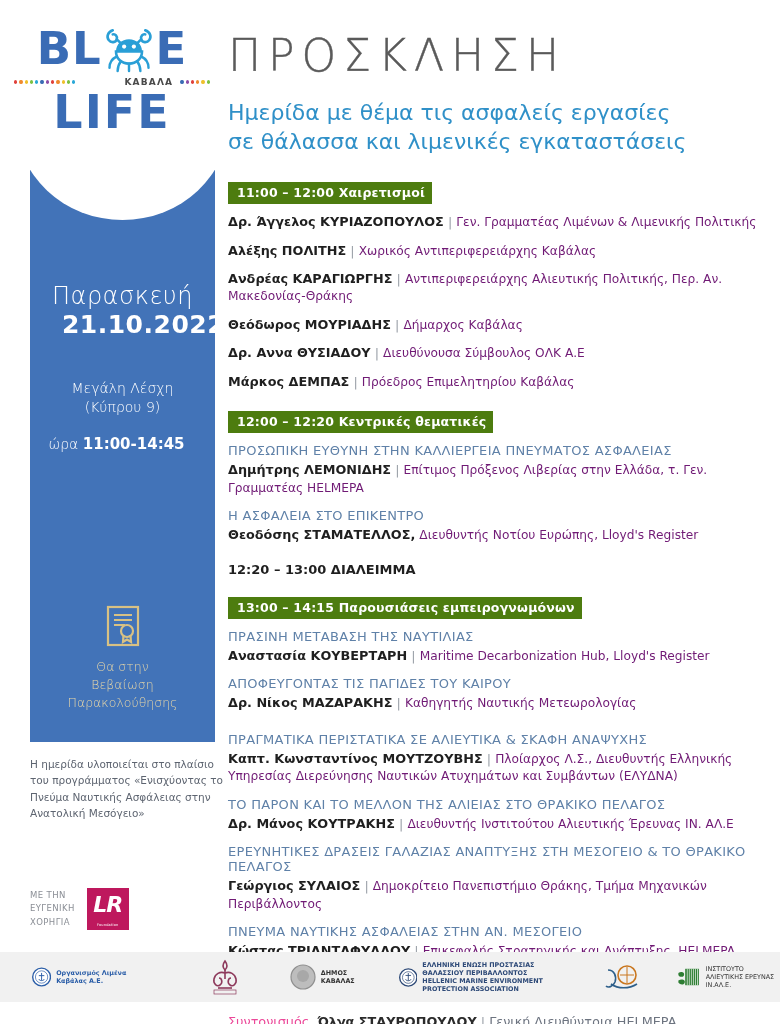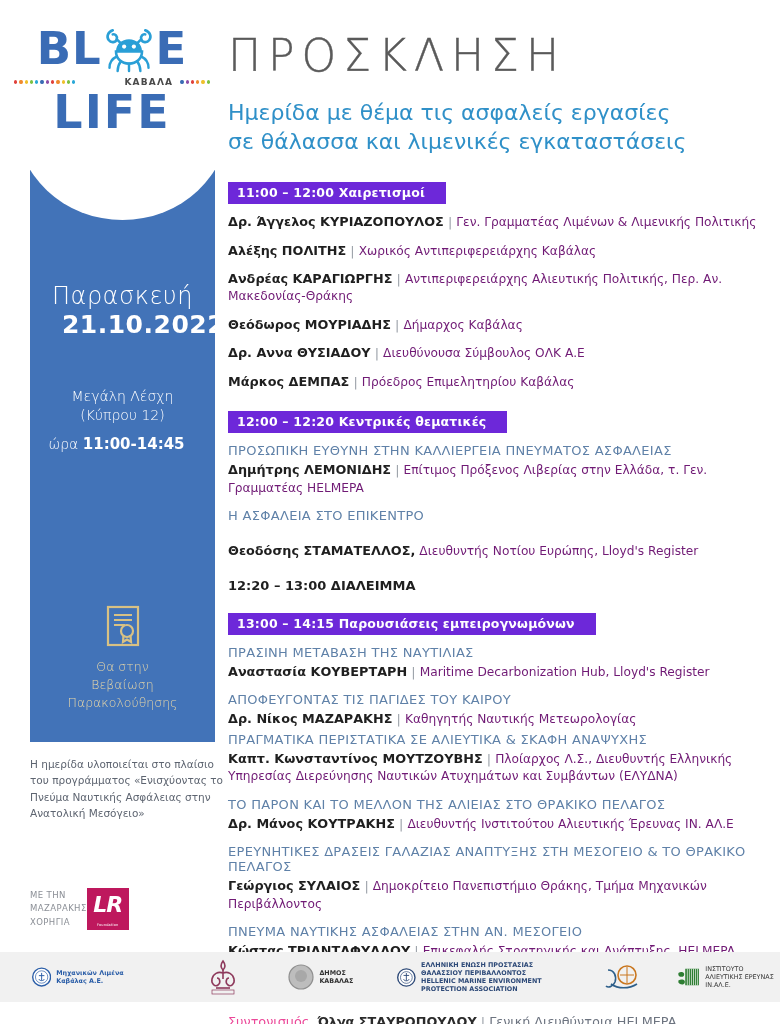--- a/index.html
+++ b/index.html
@@ -40,41 +40,41 @@
 
   .pday {
     position:absolute; left:0; top:112px; width:185px; text-align:center;
     color:#ffffff; font-size:24px; font-weight:300; letter-spacing:0.5px;
   }
   .pdate {
     position:absolute; left:0; top:140px; width:185px; text-align:center;
     color:#ffffff; font-size:25px; font-weight:bold; letter-spacing:0.5px;padding-left:21px;
   }
   .pvenue {
-    position:absolute; left:0; top:217px; width:185px; text-align:center;
+    position:absolute; left:0; top:209px; width:185px; text-align:center;
     color:#ffffff; font-size:14px; font-weight:300; line-height:1.35;
   }
   .ptime {
     position:absolute; left:0; top:265px; width:173px; text-align:center;
     color:#ffffff; font-size:14px; font-weight:300;
   }
   .ptime b { font-weight:bold; font-size:15px; }
 
   .cert-icon { position:absolute; left:0; top:435px; width:185px; display:flex; justify-content:center; }
   .cert-note {
     position:absolute; left:0; top:488px; width:185px; text-align:center;
     color:#e8d7a8; font-size:12.5px; line-height:1.45; font-weight:300;
   }
 
   .prog-note {
     position:absolute; left:30px; top:756px; width:195px;
     color:#5d6470; font-size:10.5px; line-height:1.55;
   }
 
-  .sponsor-block { position:absolute; left:30px; top:888px; width:190px; display:flex; align-items:center; }
+  .sponsor-block { position:absolute; left:30px; top:888px; width:190px; display:flex; align-items:center; gap:12px; }
   .sponsor-label { color:#8b8f96; font-size:8.5px; line-height:1.6; letter-spacing:0.4px; }
   .lr-logo {
     width:42px; height:42px; background:#be185d; position:relative;
     display:flex; align-items:flex-end; justify-content:center; padding-bottom:3px; box-sizing:border-box;
   }
   .lr-logo .lrtxt {
     position:absolute; left:0; top:4px; width:42px; text-align:center;
     color:#fff; font-size:22px; font-weight:bold; font-style:italic; letter-spacing:-1px;
   }
   .lr-logo .lrsub { color:#fff; font-size:3.5px; letter-spacing:0.2px; position:relative; z-index:2; }
@@ -85,22 +85,22 @@
   .headline {
     margin-top:34px; font-size:44px; letter-spacing:7px; color:#5a5a5a;
     font-weight:300; line-height:1;
     -webkit-text-stroke:0.4px #5a5a5a;
   }
   .subtitle {
     margin-top:20px; font-size:22px; color:#2f90c8; font-weight:400; line-height:1.32;
   }
 
   .badge {
-    display:inline-block; background:#6d28d9; color:#ffffff;
-    font-size:12.5px; font-weight:bold; padding:3px 21px 4px 9px; letter-spacing:0.2px;
+    display:inline-block; background:#4d7c0f; color:#ffffff;
+    font-size:12.5px; font-weight:bold; padding:3px 7px 4px 9px; letter-spacing:0.2px;
   }
 
   .sec { margin-top:0; }
   .speaker { font-size:12.8px; color:#2b2b2b; line-height:1.35; }
   .speaker .nm { font-weight:bold; color:#1f1f1f; }
   .speaker .sep { color:#9aa0a8; font-weight:400; }
   .speaker .role { color:#701a75; font-weight:400; font-size:12.2px; }
 
   .talk-title { font-size:13px; color:#5f81a8; letter-spacing:0.3px; }
   .breakline { font-size:13px; font-weight:bold; color:#1f1f1f; }
@@ -178,21 +178,21 @@
       </div>
     </div>
 
     <div class="bluepanel">
       <div class="concave"></div>
       <div class="panel-inner">
         <div class="pday">Παρασκευή</div>
         <div class="pdate">21.10.2022</div>
         <div class="pvenue">
           <span>Μεγάλη Λέσχη</span><br>
-          <span>(Κύπρου 12)</span>
+          <span>(Κύπρου 9)</span>
         </div>
         <div class="ptime">
           <span>ώρα </span><b>11:00-14:45</b>
         </div>
 
         <div class="cert-icon">
           <svg width="36" height="42" viewBox="0 0 36 42">
             <rect x="3" y="2" width="30" height="38" fill="none" stroke="#d8c184" stroke-width="2.2"></rect>
             <line x1="9" y1="10" x2="27" y2="10" stroke="#d8c184" stroke-width="2"></line>
             <line x1="9" y1="15" x2="27" y2="15" stroke="#d8c184" stroke-width="2"></line>
@@ -207,21 +207,21 @@
           <span>Παρακολούθησης</span>
         </div>
       </div>
     </div>
 
     <div class="prog-note">Η ημερίδα υλοποιείται στο πλαίσιο του προγράμματος «Ενισχύοντας το Πνεύμα Ναυτικής Ασφάλειας στην Ανατολική Μεσόγειο»</div>
 
     <div class="sponsor-block">
       <div class="sponsor-label">
         <span>ΜΕ ΤΗΝ</span><br>
-        <span>ΜΑΖΑΡΑΚΗΣ</span><br>
+        <span>ΕΥΓΕΝΙΚΗ</span><br>
         <span>ΧΟΡΗΓΙΑ</span>
       </div>
       <div class="lr-logo">
         <span class="lrtxt">LR</span>
         <span class="lrsub">Foundation</span>
       </div>
     </div>
   </div>
 
   <div class="rightcol">
@@ -274,42 +274,42 @@
         <div style="margin-bottom:12px">
           <div class="talk-title">ΠΡΟΣΩΠΙΚΗ ΕΥΘΥΝΗ ΣΤΗΝ ΚΑΛΛΙΕΡΓΕΙΑ ΠΝΕΥΜΑΤΟΣ ΑΣΦΑΛΕΙΑΣ</div>
           <div class="speaker" style="margin-top:3px">
             <span class="nm">Δημήτρης ΛΕΜΟΝΙΔΗΣ</span>
             <span class="sep">|</span>
             <span class="role">Επίτιμος Πρόξενος Λιβερίας στην Ελλάδα, τ. Γεν. Γραμματέας HELMEPA</span>
           </div>
         </div>
         <div>
           <div class="talk-title">Η ΑΣΦΑΛΕΙΑ ΣΤΟ ΕΠΙΚΕΝΤΡΟ</div>
-          <div class="speaker" style="margin-top:19px">
+          <div class="speaker" style="margin-top:3px">
             <span class="nm">Θεοδόσης ΣΤΑΜΑΤΕΛΛΟΣ,</span>
             <span class="sep"></span>
             <span class="role">Διευθυντής Νοτίου Ευρώπης, Lloyd's Register</span>
           </div>
         </div>
       </div>
       <div class="breakline" style="margin-top:18px">12:20 – 13:00 ΔΙΑΛΕΙΜΜΑ</div>
     </div>
 
     <div class="sec" style="margin-top:20px">
       <div class="badge">13:00 – 14:15 Παρουσιάσεις εμπειρογνωμόνων</div>
       <div style="margin-top:10px">
         <div style="margin-bottom:12px">
           <div class="talk-title">ΠΡΑΣΙΝΗ ΜΕΤΑΒΑΣΗ ΤΗΣ ΝΑΥΤΙΛΙΑΣ</div>
           <div class="speaker" style="margin-top:3px">
             <span class="nm">Αναστασία ΚΟΥΒΕΡΤΑΡΗ</span>
             <span class="sep">|</span>
             <span class="role">Maritime Decarbonization Hub, Lloyd's Register</span>
           </div>
         </div>
-        <div style="margin-bottom:4px">
+        <div style="margin-bottom:20px">
           <div class="talk-title">ΑΠΟΦΕΥΓΟΝΤΑΣ ΤΙΣ ΠΑΓΙΔΕΣ ΤΟΥ ΚΑΙΡΟΥ</div>
           <div class="speaker" style="margin-top:3px">
             <span class="nm">Δρ. Νίκος ΜΑΖΑΡΑΚΗΣ</span>
             <span class="sep">|</span>
             <span class="role">Καθηγητής Ναυτικής Μετεωρολογίας</span>
           </div>
         </div>
         <div style="margin-bottom:12px">
           <div class="talk-title">ΠΡΑΓΜΑΤΙΚΑ ΠΕΡΙΣΤΑΤΙΚΑ ΣΕ ΑΛΙΕΥΤΙΚΑ &amp; ΣΚΑΦΗ ΑΝΑΨΥΧΗΣ</div>
           <div class="speaker" style="margin-top:3px">
@@ -358,21 +358,21 @@
   </div>
 
   <div class="footer">
 
     <div class="flogo" style="margin-left:32px">
       <svg width="28" height="28" viewBox="0 0 28 28">
         <circle cx="14" cy="14" r="13" fill="#fff" stroke="#2b5ea8" stroke-width="2"></circle>
         <circle cx="14" cy="14" r="9" fill="none" stroke="#2b5ea8" stroke-width="1"></circle>
         <path d="M14 8 L14 19 M10 12 L18 12 M10 17 C11 20 17 20 18 17" stroke="#2b5ea8" stroke-width="1.4" fill="none"></path>
       </svg>
-      <span class="ftext" style="color:#2b5ea8;font-weight:bold">Μηχανικών Λιμένα Καβάλας Α.Ε.</span>
+      <span class="ftext" style="color:#2b5ea8;font-weight:bold">Οργανισμός Λιμένα Καβάλας Α.Ε.</span>
     </div>
 
     <div class="flogo" style="margin-left:70px">
       <svg width="34" height="36" viewBox="0 0 34 36">
         <g fill="none" stroke="#8e3a5c" stroke-width="1.6">
           <path d="M17 2 C14 6 15 9 17 11 C19 9 20 6 17 2Z"></path>
           <path d="M17 11 L17 20"></path>
           <path d="M17 14 C12 12 7 15 6 20 C5 25 9 28 12 26 C15 24 14 19 11 19"></path>
           <path d="M17 14 C22 12 27 15 28 20 C29 25 25 28 22 26 C19 24 20 19 23 19"></path>
           <path d="M10 29 L24 29"></path>

